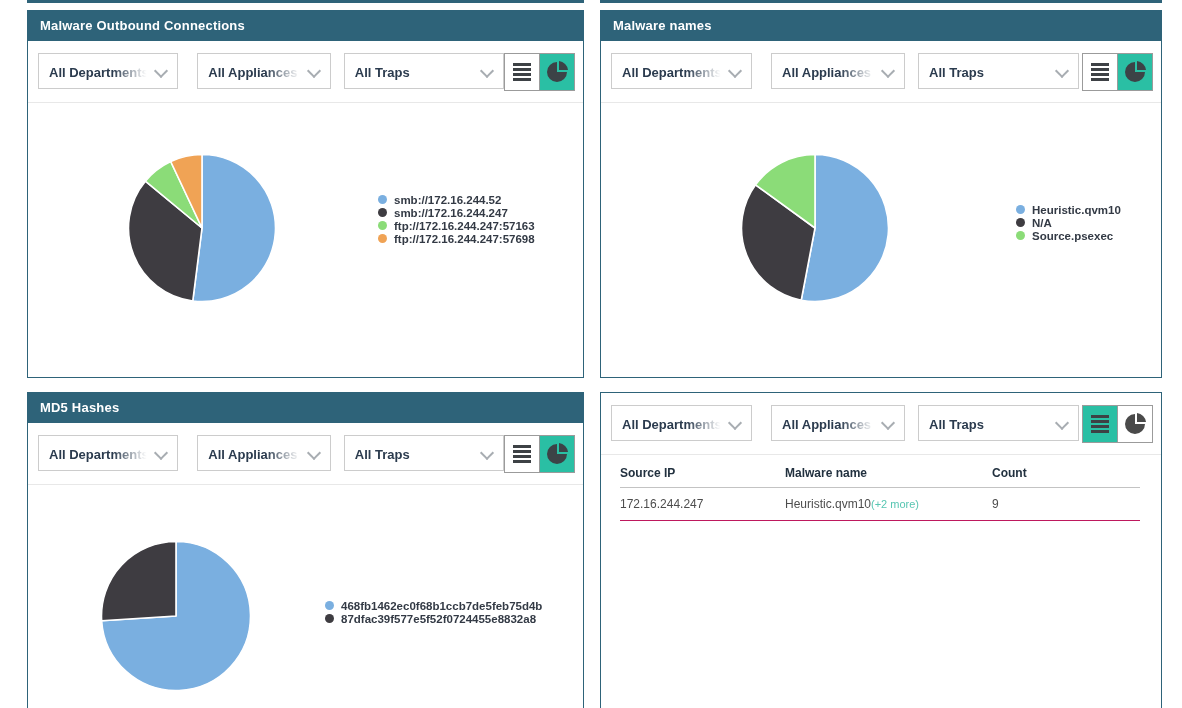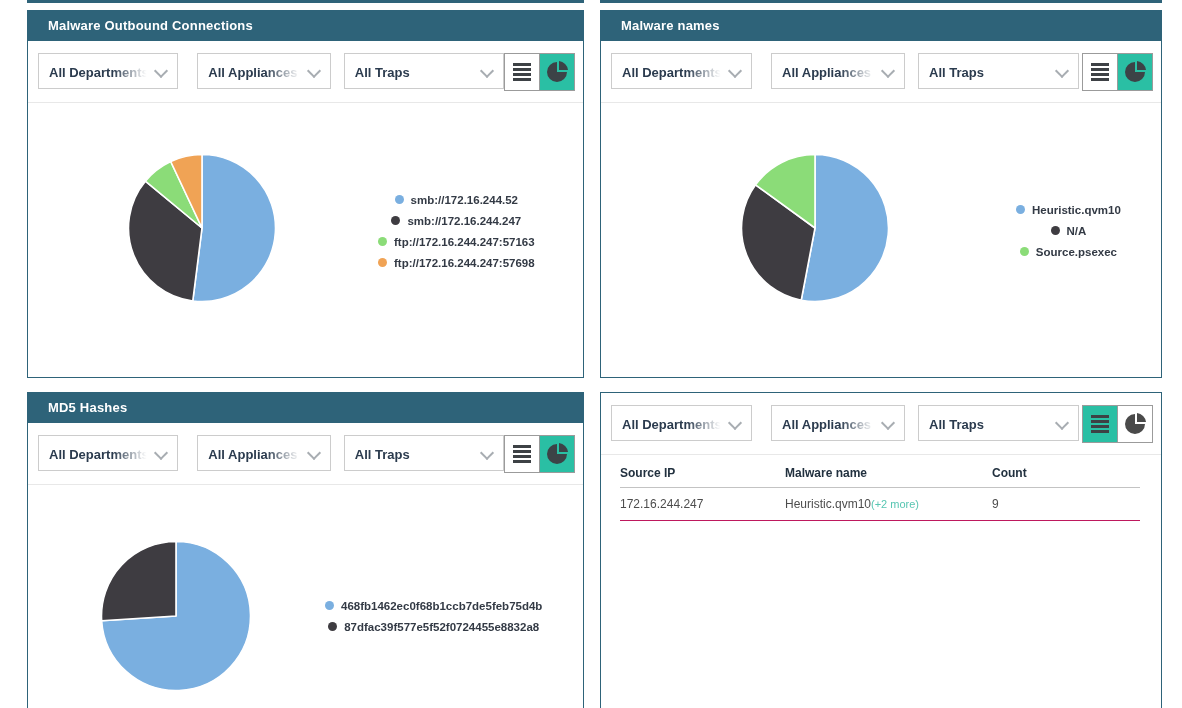--- a/index.html
+++ b/index.html
@@ -14,21 +14,21 @@
   #strip-right{left:600px;width:562px;}
 
   .panel{position:absolute;border:1px solid #2e6379;background:#fff;box-sizing:border-box;}
   #panel-1{left:27px;top:10px;width:557px;height:368px;}
   #panel-2{left:600px;top:10px;width:562px;height:368px;}
   #panel-3{left:27px;top:392px;width:557px;height:330px;}
   #panel-4{left:600px;top:392px;width:562px;height:330px;}
 
   .panel-header{
     height:30px;line-height:30px;background:#2e6379;color:#fff;
-    font-size:13px;font-weight:700;padding:0 20px;letter-spacing:.2px;
+    font-size:13px;font-weight:700;padding:0 12px;letter-spacing:.2px;
   }
   .panel-body{position:relative;height:calc(100% - 30px);background:#fff;}
 
   .filter-row{
     display:flex;align-items:flex-start;
     padding:12px 8px 0 10px;height:62px;box-sizing:border-box;
     border-bottom:1px solid #e8e8e8;
   }
   .dropdown{
     position:relative;height:36px;box-sizing:border-box;
@@ -63,21 +63,21 @@
   .toggle-btn + .toggle-btn{border-left:1px solid #9b9b9b;}
   .toggle-btn.active{background:#2abfa4;}
   .list-icon{width:18px;display:flex;flex-direction:column;gap:2px;}
   .list-icon span{display:block;height:3px;background:#3d4145;}
 
   .pie-svg{position:absolute;}
   #pie-1{left:99px;top:112px;}
   #pie-2{left:139px;top:112px;}
   #pie-3{left:72px;top:117px;}
 
-  .legend{position:absolute;display:flex;flex-direction:column;gap:8px;align-items:center;}
+  .legend{position:absolute;display:flex;flex-direction:column;gap:0;}
   #legend-1{left:350px;top:152px;}
   #legend-2{left:415px;top:162px;}
   #legend-3{left:297px;top:176px;}
   .legend-item{display:flex;align-items:center;height:13px;}
   .legend-bullet{width:9px;height:9px;border-radius:50%;margin-right:7px;flex:0 0 auto;}
   .legend-label{font-size:11.5px;font-weight:700;color:#333a45;white-space:nowrap;}
 
   .src-table{
     position:absolute;left:19px;top:66px;width:520px;
     border-collapse:collapse;table-layout:fixed;

